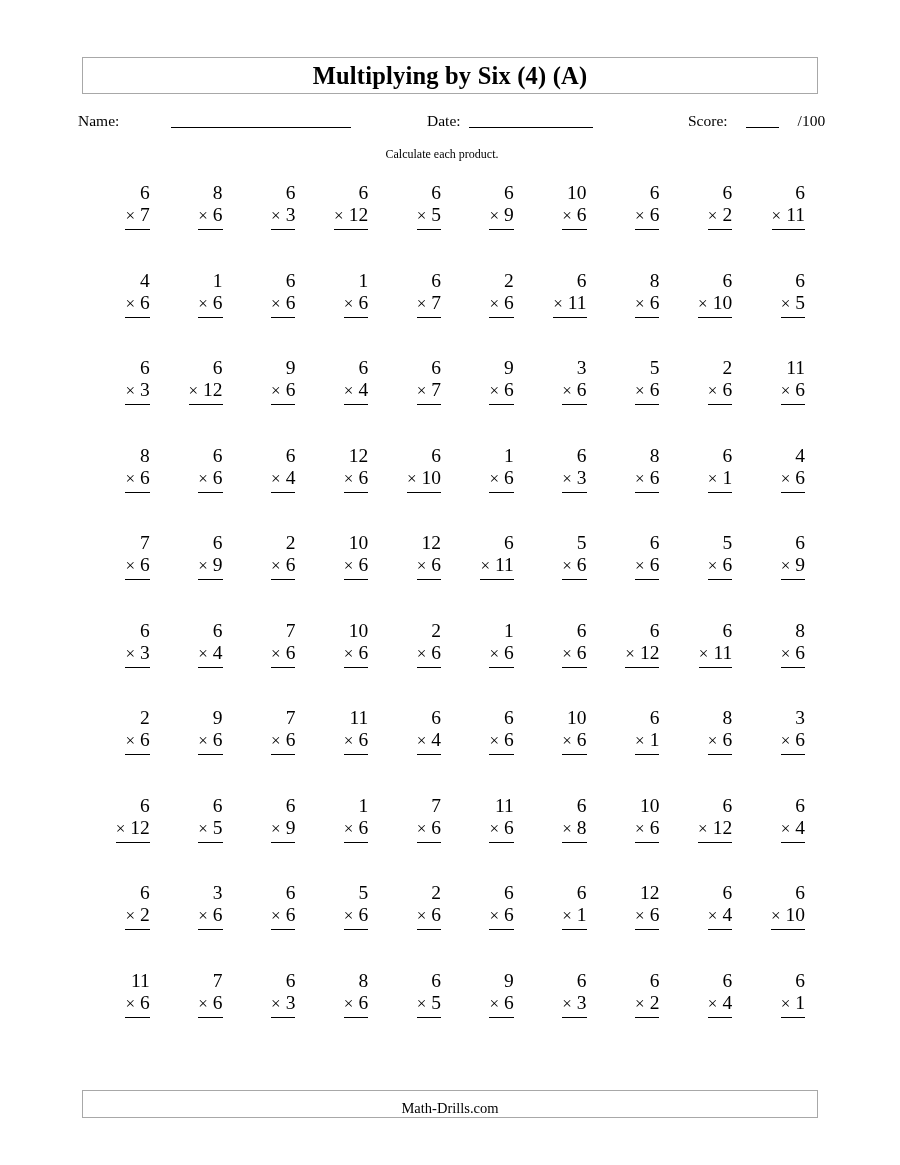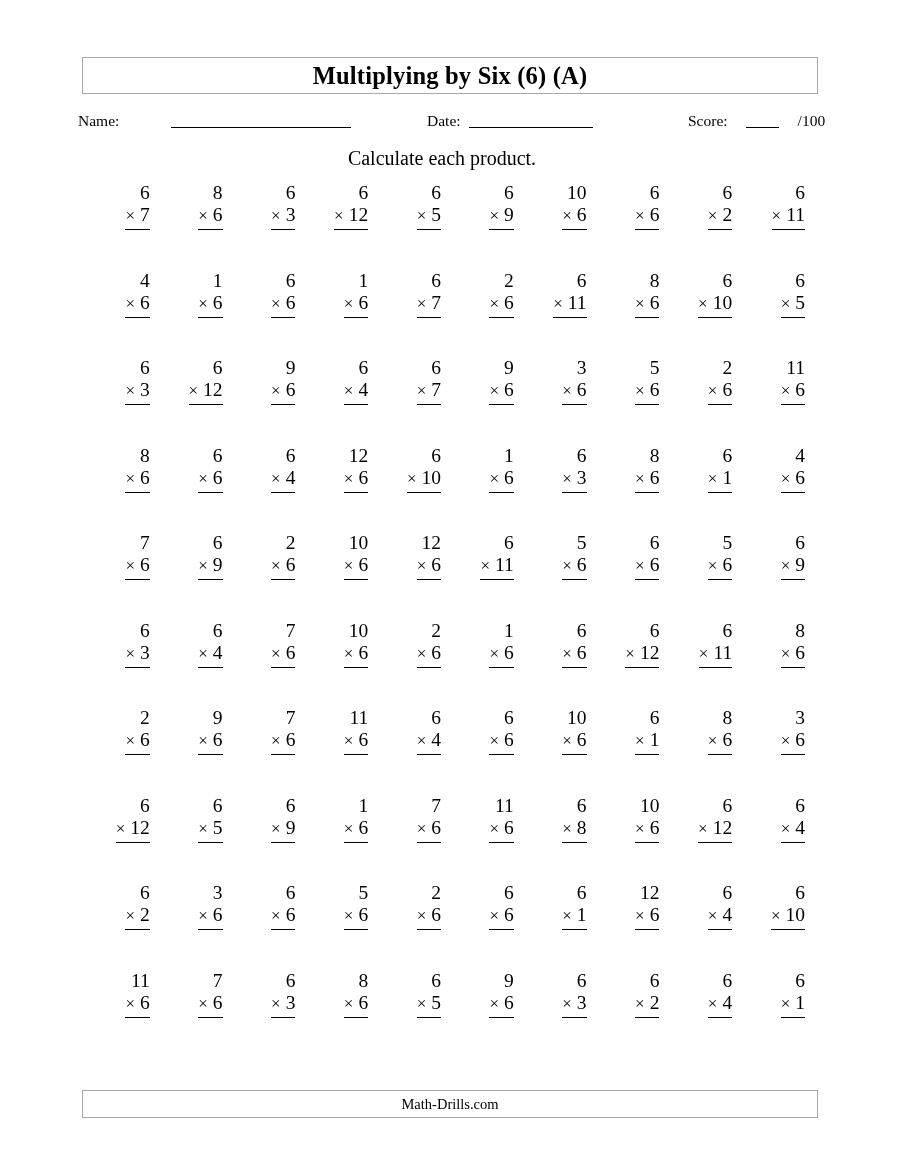--- a/index.html
+++ b/index.html
@@ -66,21 +66,21 @@
   .score-field .blank-line { width: 33px; margin-left: 6px; }
   .score-total { margin-left: 7px; line-height: 1; }
 
   
   .instruction {
     position: absolute;
     left: 0;
     top: 147px;
     width: 884px;
     text-align: center;
-    font-size: 20px;
+    font-size: 12px;
   }
 
   
   .grid {
     position: absolute;
     left: 86px;
     top: 182px;
     width: 728px;
   }
   .prob-row {
@@ -116,32 +116,32 @@
   
   .footer-box {
     position: absolute;
     left: 82px;
     top: 1090px;
     width: 736px;
     height: 28px;
     border: 1px solid #a8a8a8;
     box-sizing: border-box;
     display: flex;
-    align-items: center;
+    align-items: flex-end;
     justify-content: center;
   }
   .footer-text {
     font-size: 14.5px;
   }
 </style>
 </head>
 <body>
 
 <div class="title-box">
-  <div class="title-text">Multiplying by Six (6) (A)</div>
+  <div class="title-text">Multiplying by Six (4) (A)</div>
 </div>
 
 <div class="info-row">
 
   <div class="info-field name-field">
     <span class="info-label">Name:</span>
     <span class="blank-line"></span>
   </div>
 
   <div class="info-field date-field">

